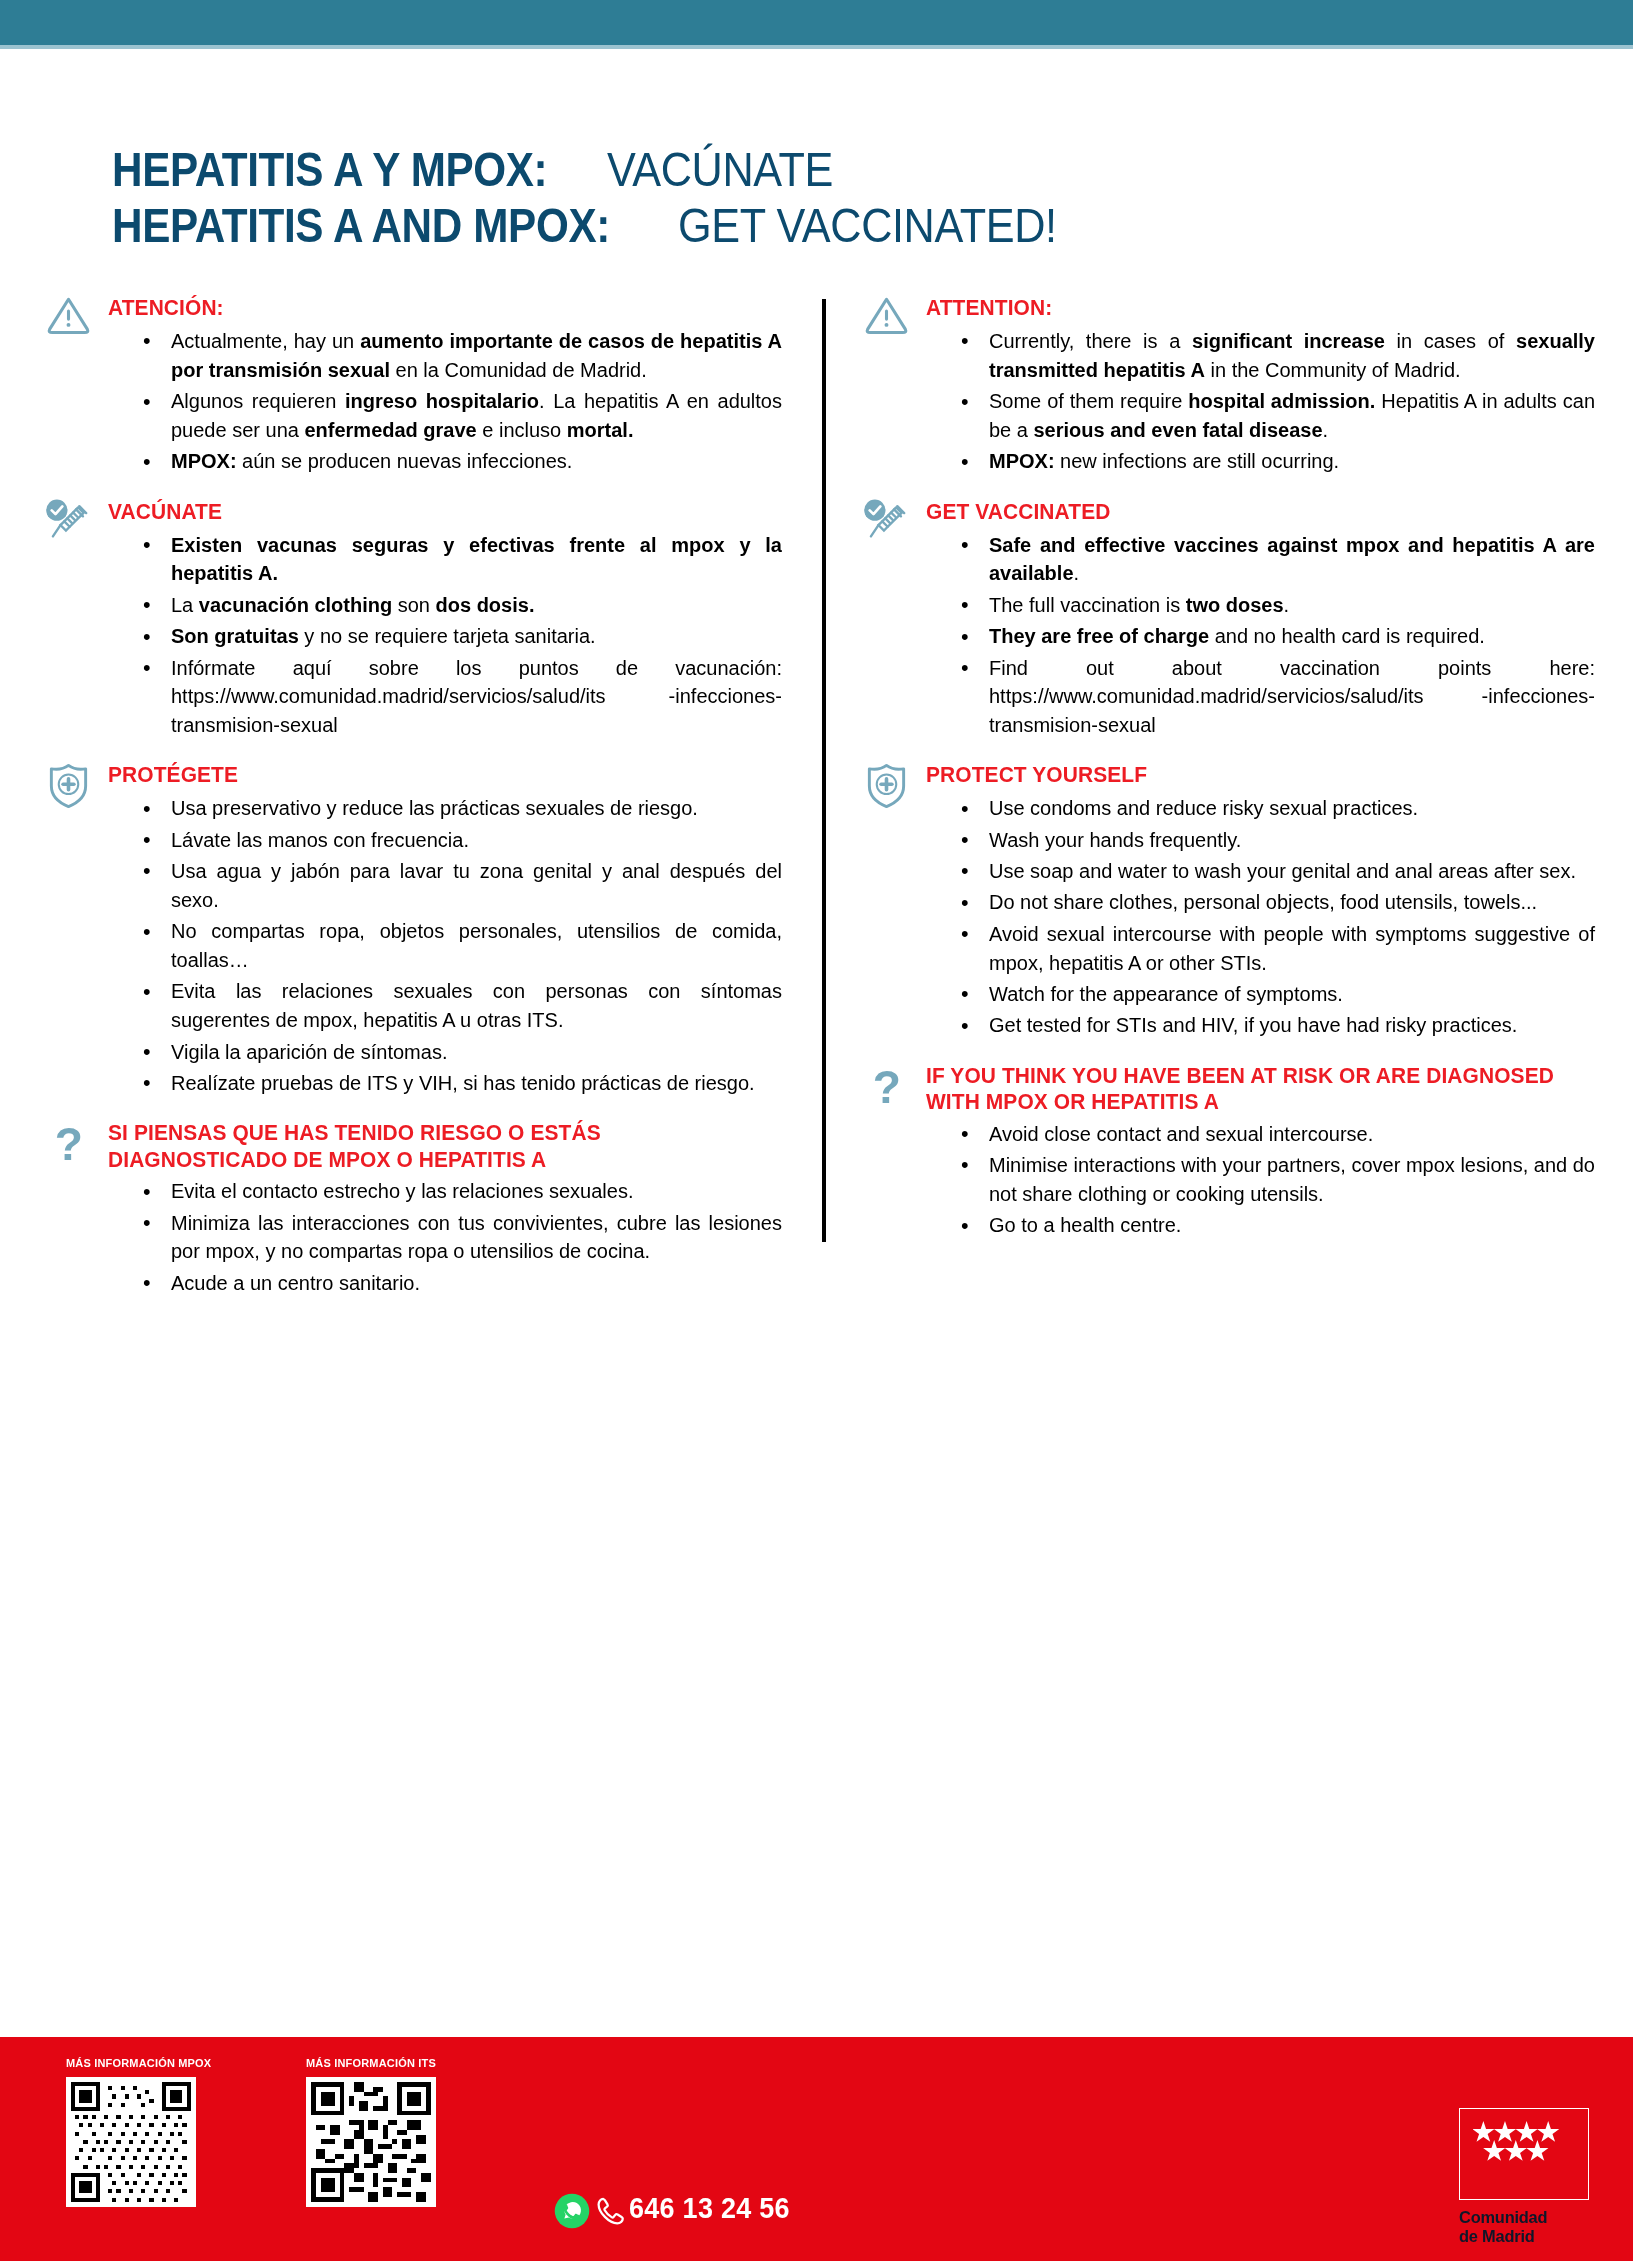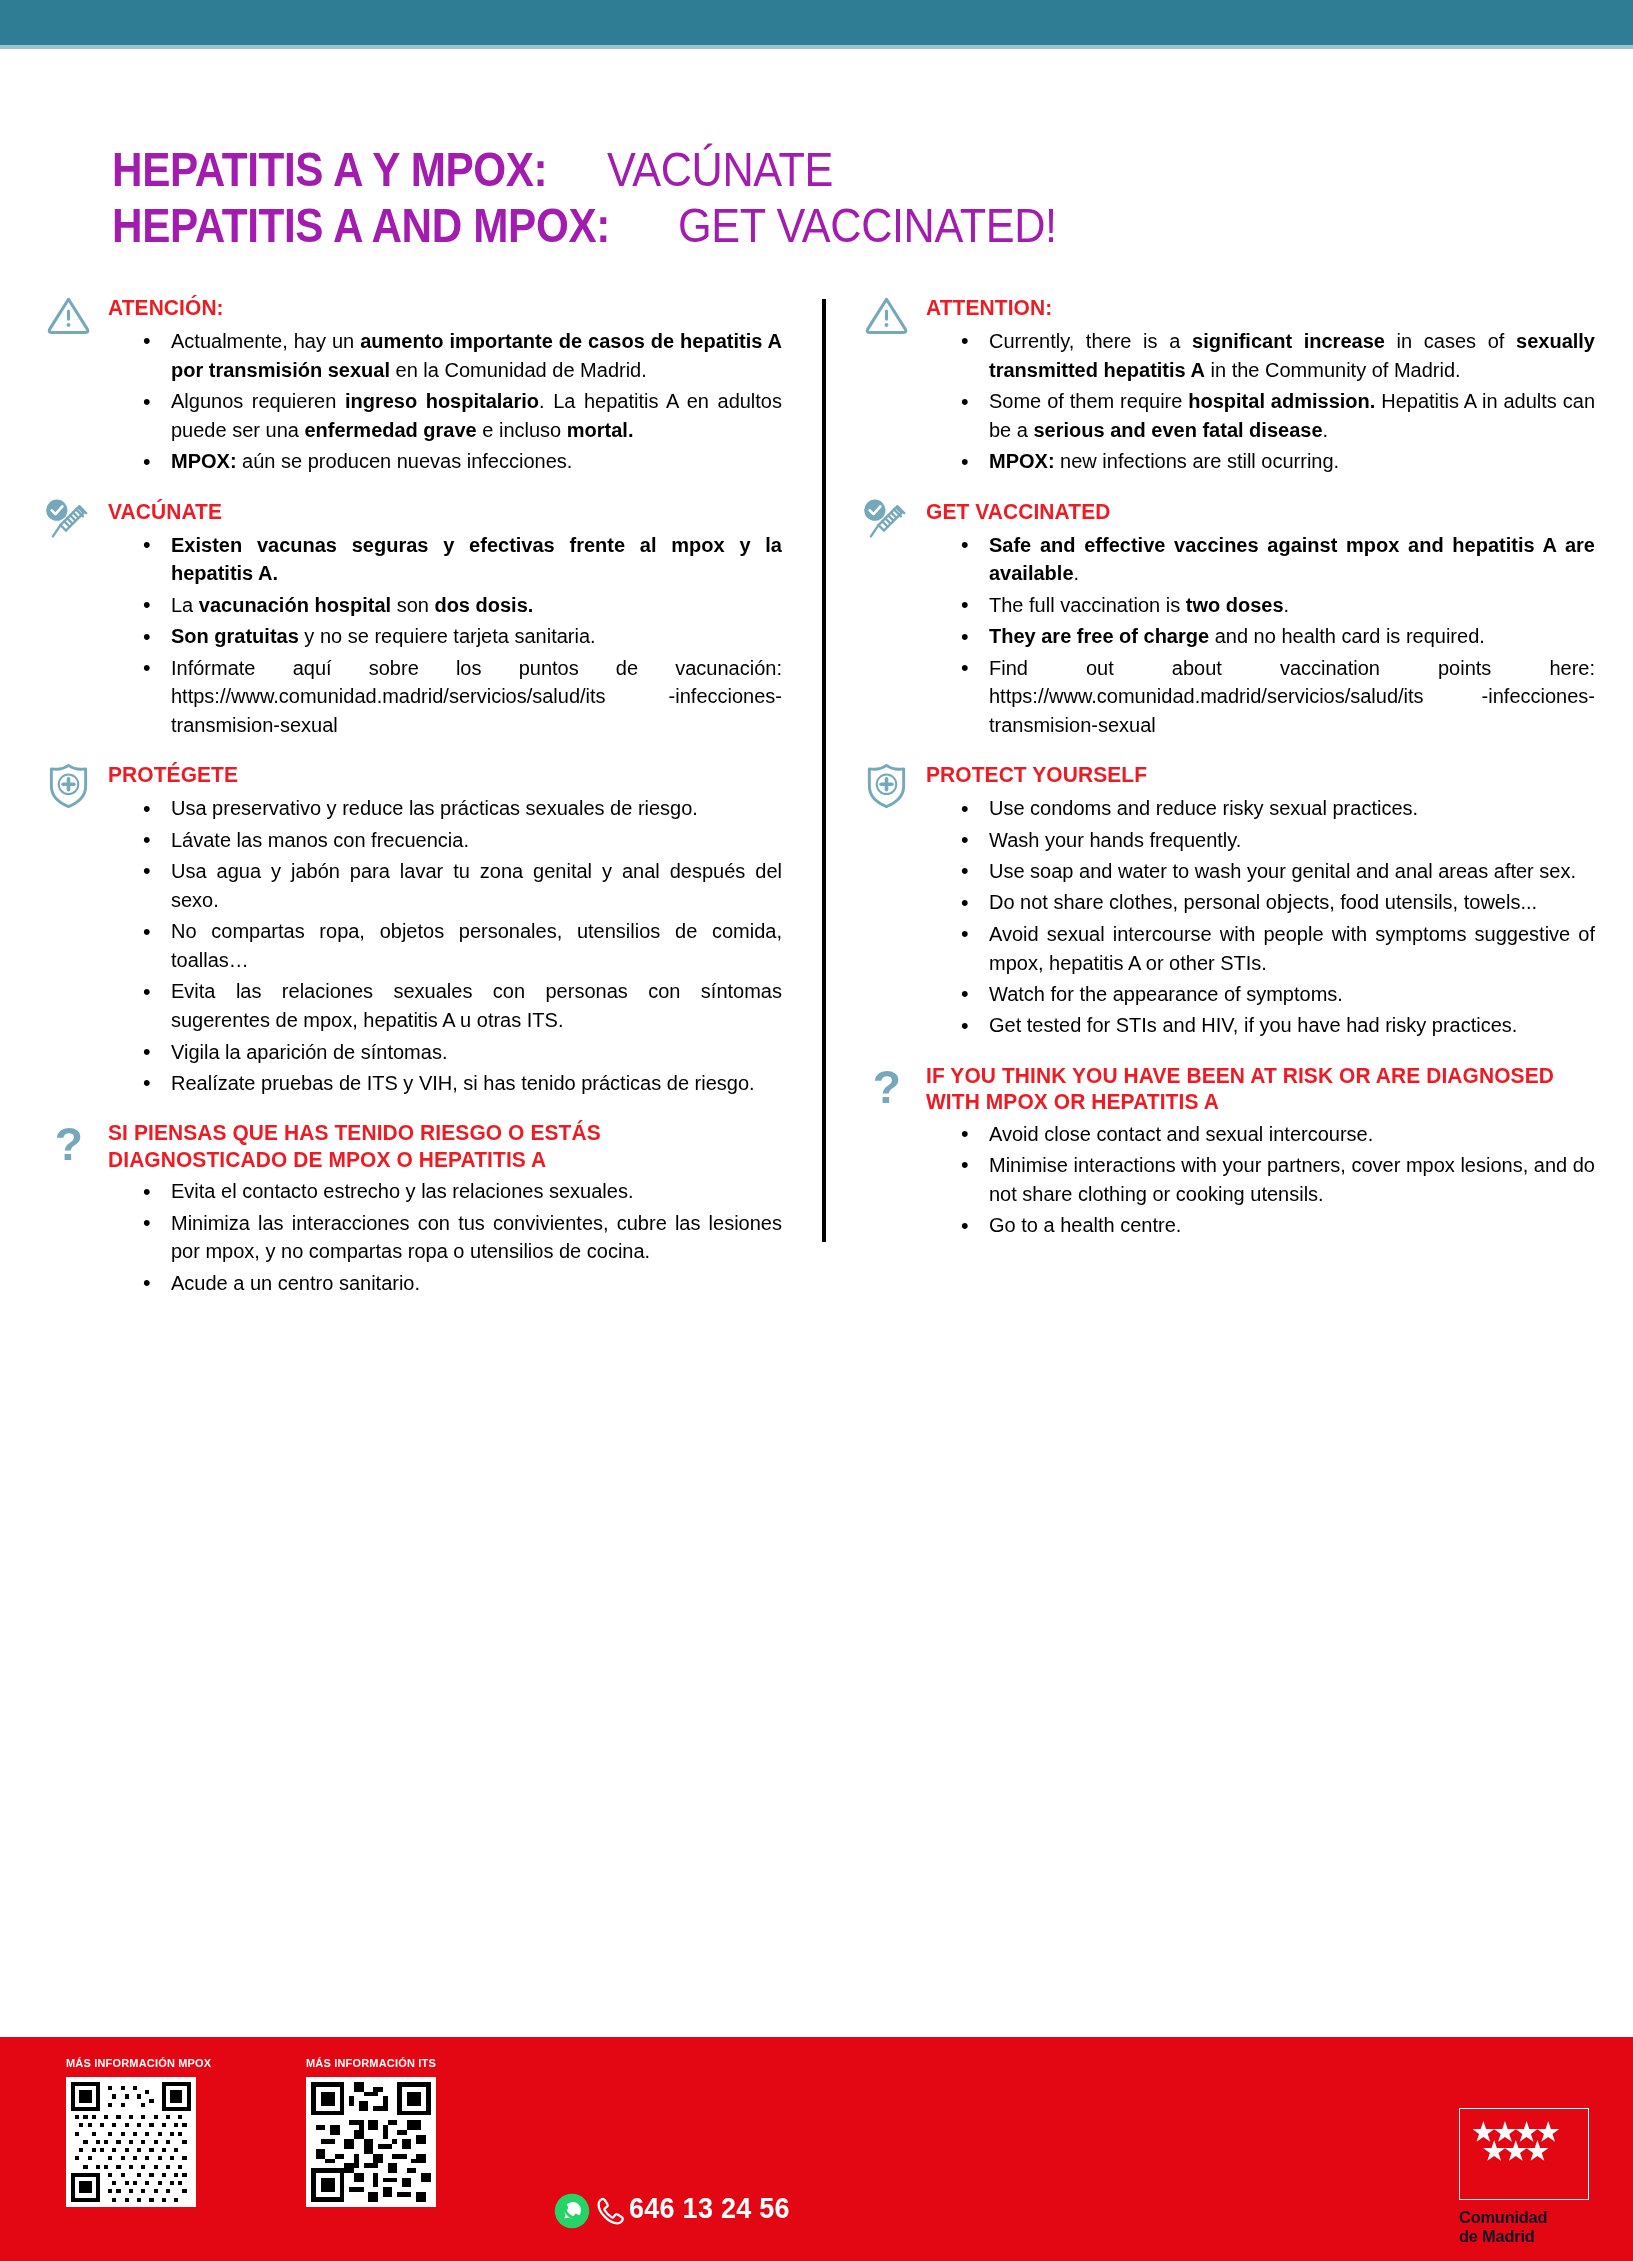--- a/index.html
+++ b/index.html
@@ -30,21 +30,21 @@
 
   
   .title-block {
     padding: 93px 0 0 112px;
   }
   .title-line {
     font-size: 48px;
     line-height: 1.16;
     letter-spacing: -0.4px;
     white-space: nowrap;
-    color: #a21caf;
+    color: #0c4a6e;
   }
   .title-strong {
     font-weight: bold;
     font-stretch: condensed;
     transform: scaleX(0.88);
     transform-origin: left center;
     display: inline-block;
   }
   .title-light {
     font-weight: normal;
@@ -255,21 +255,21 @@
             <path d="M31.6 19.2 L36.8 24.4"></path>
             <path d="M35 15.8 L40.2 21"></path>
             <path d="M24.6 26 L20.2 30.4 L26.6 36.8 L31 32.4"></path>
             <path d="M20.2 30.4 L11.4 43.6"></path>
           </g>
         </svg>
       </div>
       <div class="sec-title">VACÚNATE</div>
       <ul class="bullets">
           <li><b>Existen vacunas seguras y efectivas frente al mpox y la hepatitis A.</b></li>
-          <li>La <b>vacunación hospital</b> son <b>dos dosis.</b></li>
+          <li>La <b>vacunación clothing</b> son <b>dos dosis.</b></li>
           <li><b>Son gratuitas</b> y no se requiere tarjeta sanitaria.</li>
           <li>Infórmate aquí sobre los puntos de vacunación: https://www.comunidad.madrid/servicios/salud/its -infecciones-transmision-sexual</li>
         </ul>
     </div>
 
     <div class="section">
       <div class="sec-icon">
         <svg width="43" height="48" viewBox="0 0 50 56" aria-hidden="true">
           <path d="M25 4 Q33 10 45 8 L45 28 Q45 44 25 52 Q5 44 5 28 L5 8 Q17 10 25 4 Z" fill="none" stroke="#76A8BC" stroke-width="3.4" stroke-linejoin="round"></path>
           <circle cx="25" cy="26" r="11.4" fill="none" stroke="#76A8BC" stroke-width="2.4"></circle>

